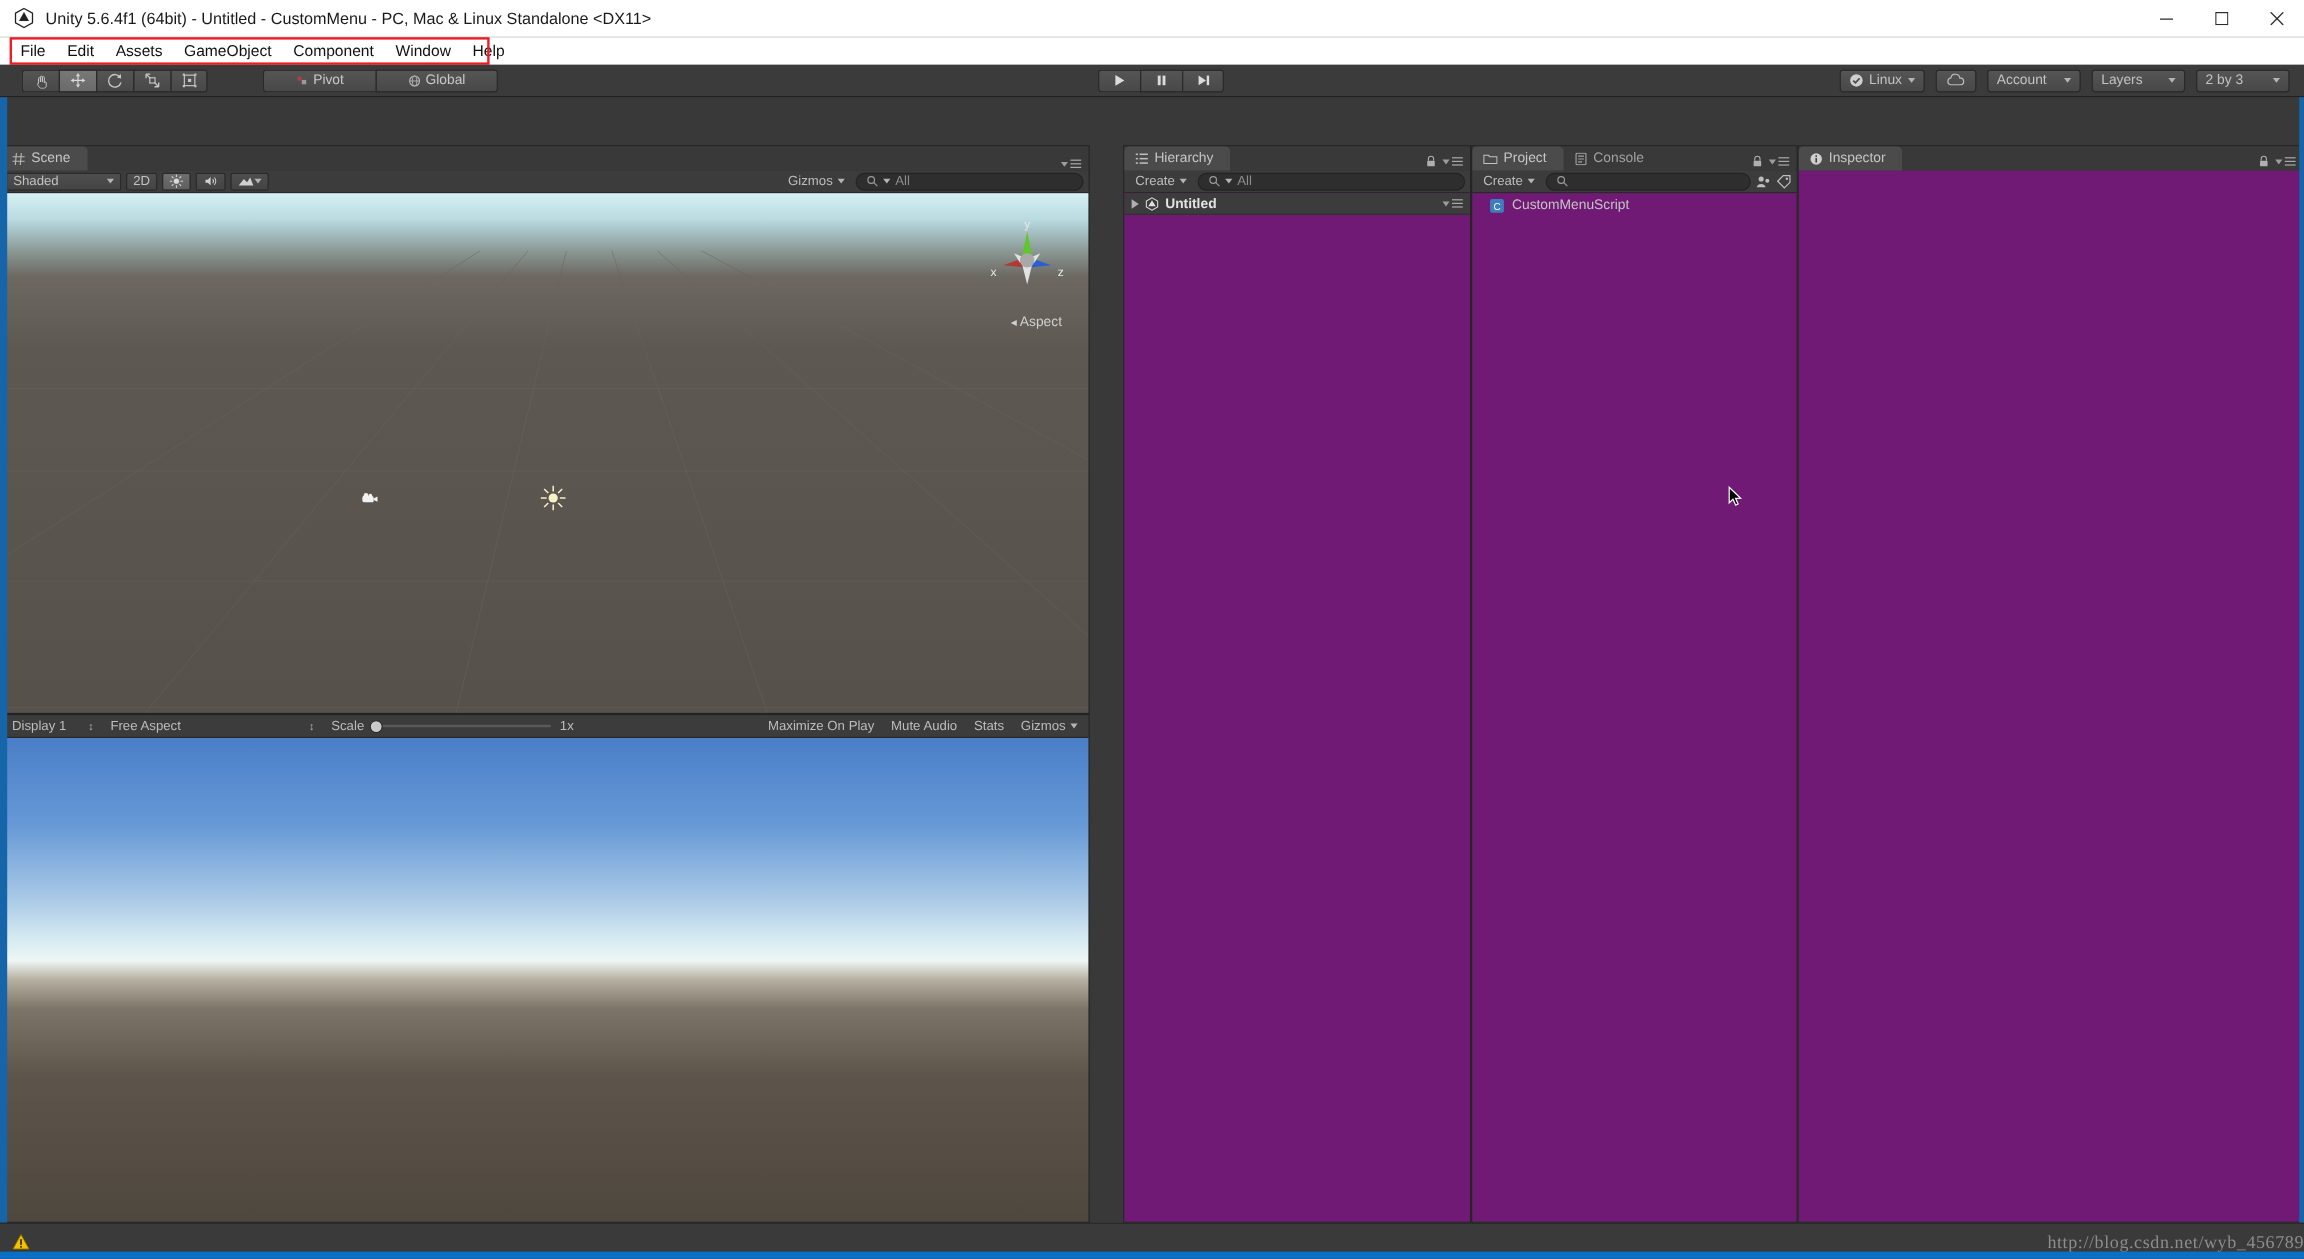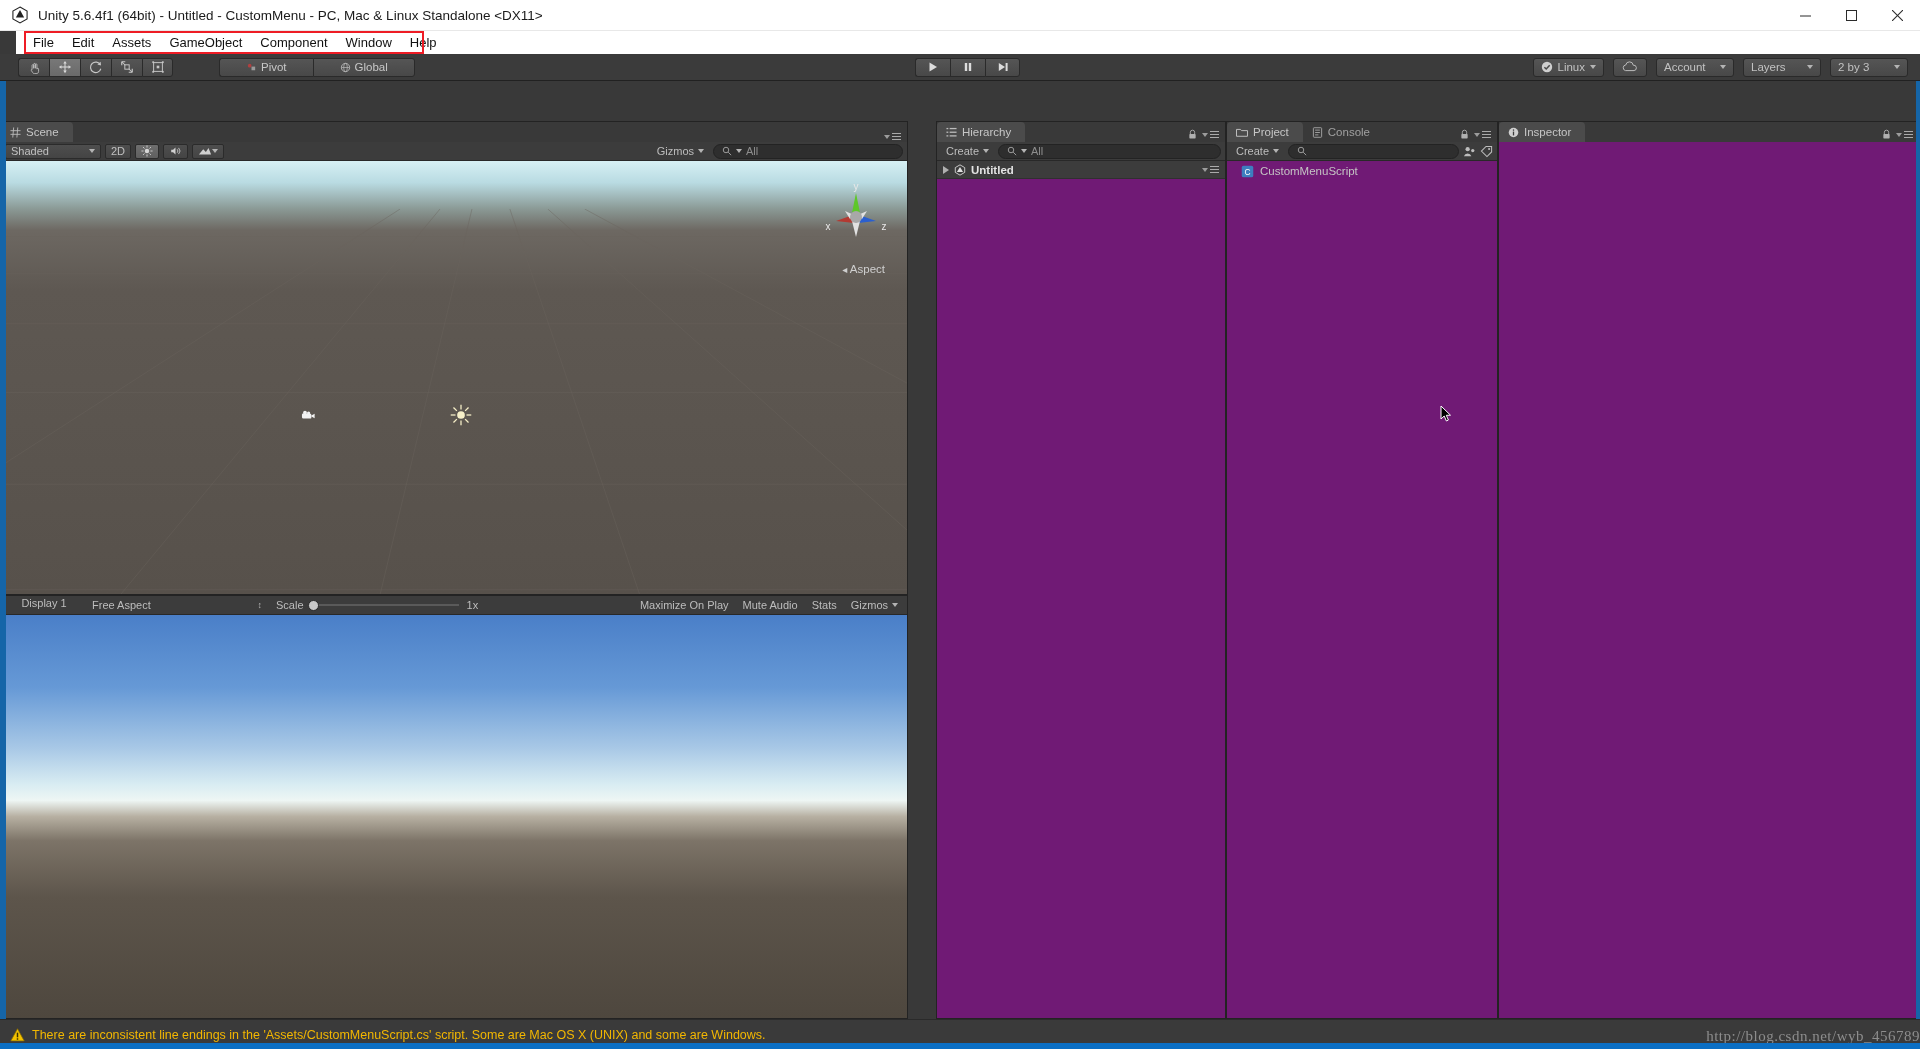--- a/index.html
+++ b/index.html
@@ -10,21 +10,21 @@
   .titlebar { height:31px; background:#ffffff; display:flex; align-items:center;
     border-bottom:1px solid #e8e8e8; position:relative; }
   .title-icon { width:20px; height:20px; margin-left:10px; flex:none; }
   .title-text { font-size:13.5px; color:#1a1a1a; margin-left:8px; white-space:nowrap; }
   .win-btns { margin-left:auto; display:flex; height:31px; }
   .win-btn { width:46px; height:31px; display:flex; align-items:center; justify-content:center;
     color:#2b2b2b; font-size:13px; }
 
   
   .menubar { height:23px; background:#ffffff; display:flex; align-items:center;
-    padding-left:8px; position:relative;margin-left:16px; }
+    padding-left:8px; position:relative; }
   .menu-item { font-size:13px; color:#111; padding:2px 9px; white-space:nowrap; }
   .menu-highlight { position:absolute; left:8px; top:0px; width:400px; height:23px;
     border:2px solid #ee1c25; pointer-events:none; }
 
   
   .toolbar { height:27px; background:#3b3b3b; display:flex; align-items:center;
     border-bottom:1px solid #212121; position:relative; }
   .tool-group { display:flex; margin-left:18px; }
   .tbtn { width:31px; height:19px; background:linear-gradient(#555,#484848);
     border:1px solid #2a2a2a; border-right:none; display:flex; align-items:center;
@@ -413,21 +413,21 @@
         <div class="persp-label">
           <span style="font-size:10px;">◂</span>
           <span>Aspect</span>
         </div>
       </div>
     </div>
 
     <div class="panel" style="flex:1;">
 
       <div class="subtoolbar">
-        <div class="mini-flat" style="width:78px;justify-content:space-between;flex-direction:column;">
+        <div class="mini-flat" style="width:78px;justify-content:space-between;">
           <span>Display 1</span>
           <span style="color:#b4b4b4;font-size:9px;">↕</span>
         </div>
         <div class="mini-flat" style="width:180px;justify-content:space-between;">
           <span>Free Aspect</span>
           <span style="color:#b4b4b4;font-size:9px;">↕</span>
         </div>
         <div class="mini-flat">
           <span>Scale</span>
           <span class="scale-slider">
@@ -628,16 +628,15 @@
 <svg class="cursor" viewBox="0 0 12 18">
   <path d="M1 1 L1 14 L4.2 11 L6.4 16 L8.4 15 L6.3 10.3 L10.5 10.2 Z" fill="#000" stroke="#fff" stroke-width="1"></path>
 </svg>
 
 <div class="statusbar">
   <svg width="15" height="14" viewBox="0 0 16 15">
     <path d="M8 0.8 L15.2 13.8 H0.8 Z" fill="#f3c200" stroke="#8a6d00" stroke-width="0.8"></path>
     <rect x="7.2" y="5" width="1.6" height="5" fill="#3a3000"></rect>
     <rect x="7.2" y="11" width="1.6" height="1.6" fill="#3a3000"></rect>
   </svg>
-  <span class="status-text">There are inconsistent line endings in the 'Assets/CustomMenuScript.cs' script. Some are Mac OS X (UNIX) and some are Windows.</span>
   <span class="watermark">http://blog.csdn.net/wyb_456789</span>
 </div>
 <div class="blue-edge"></div>
 
 </body></html>

